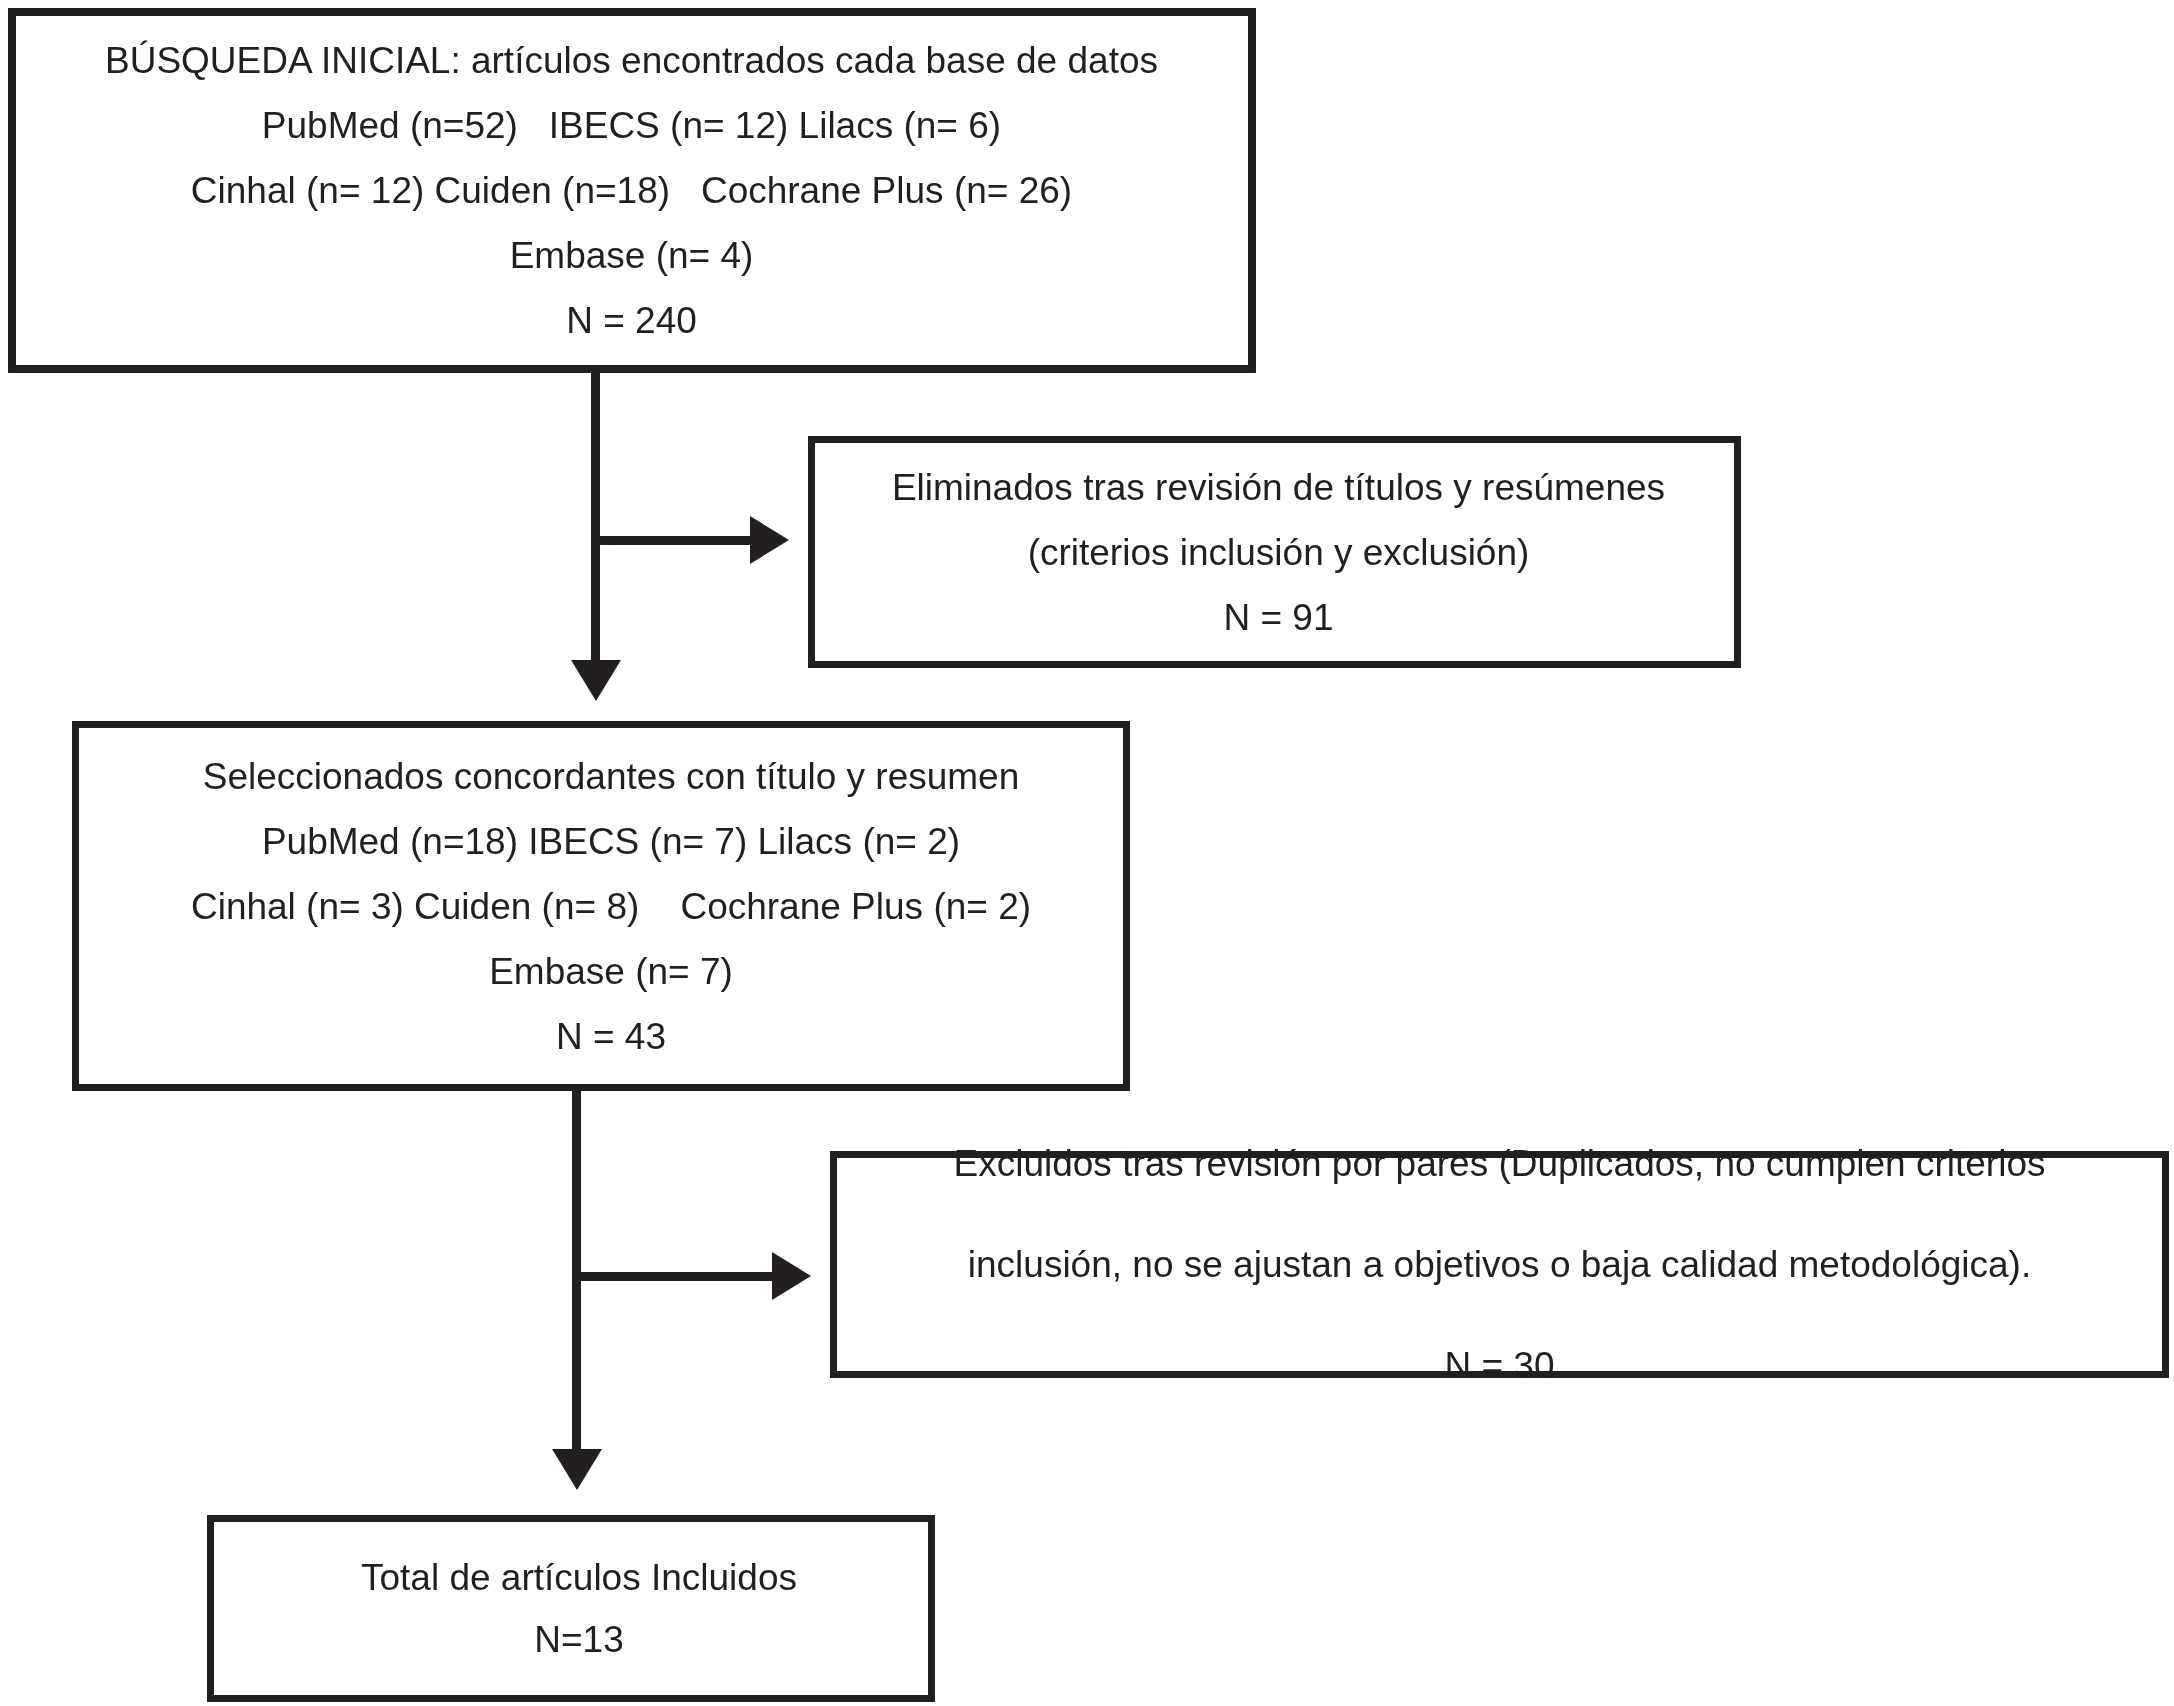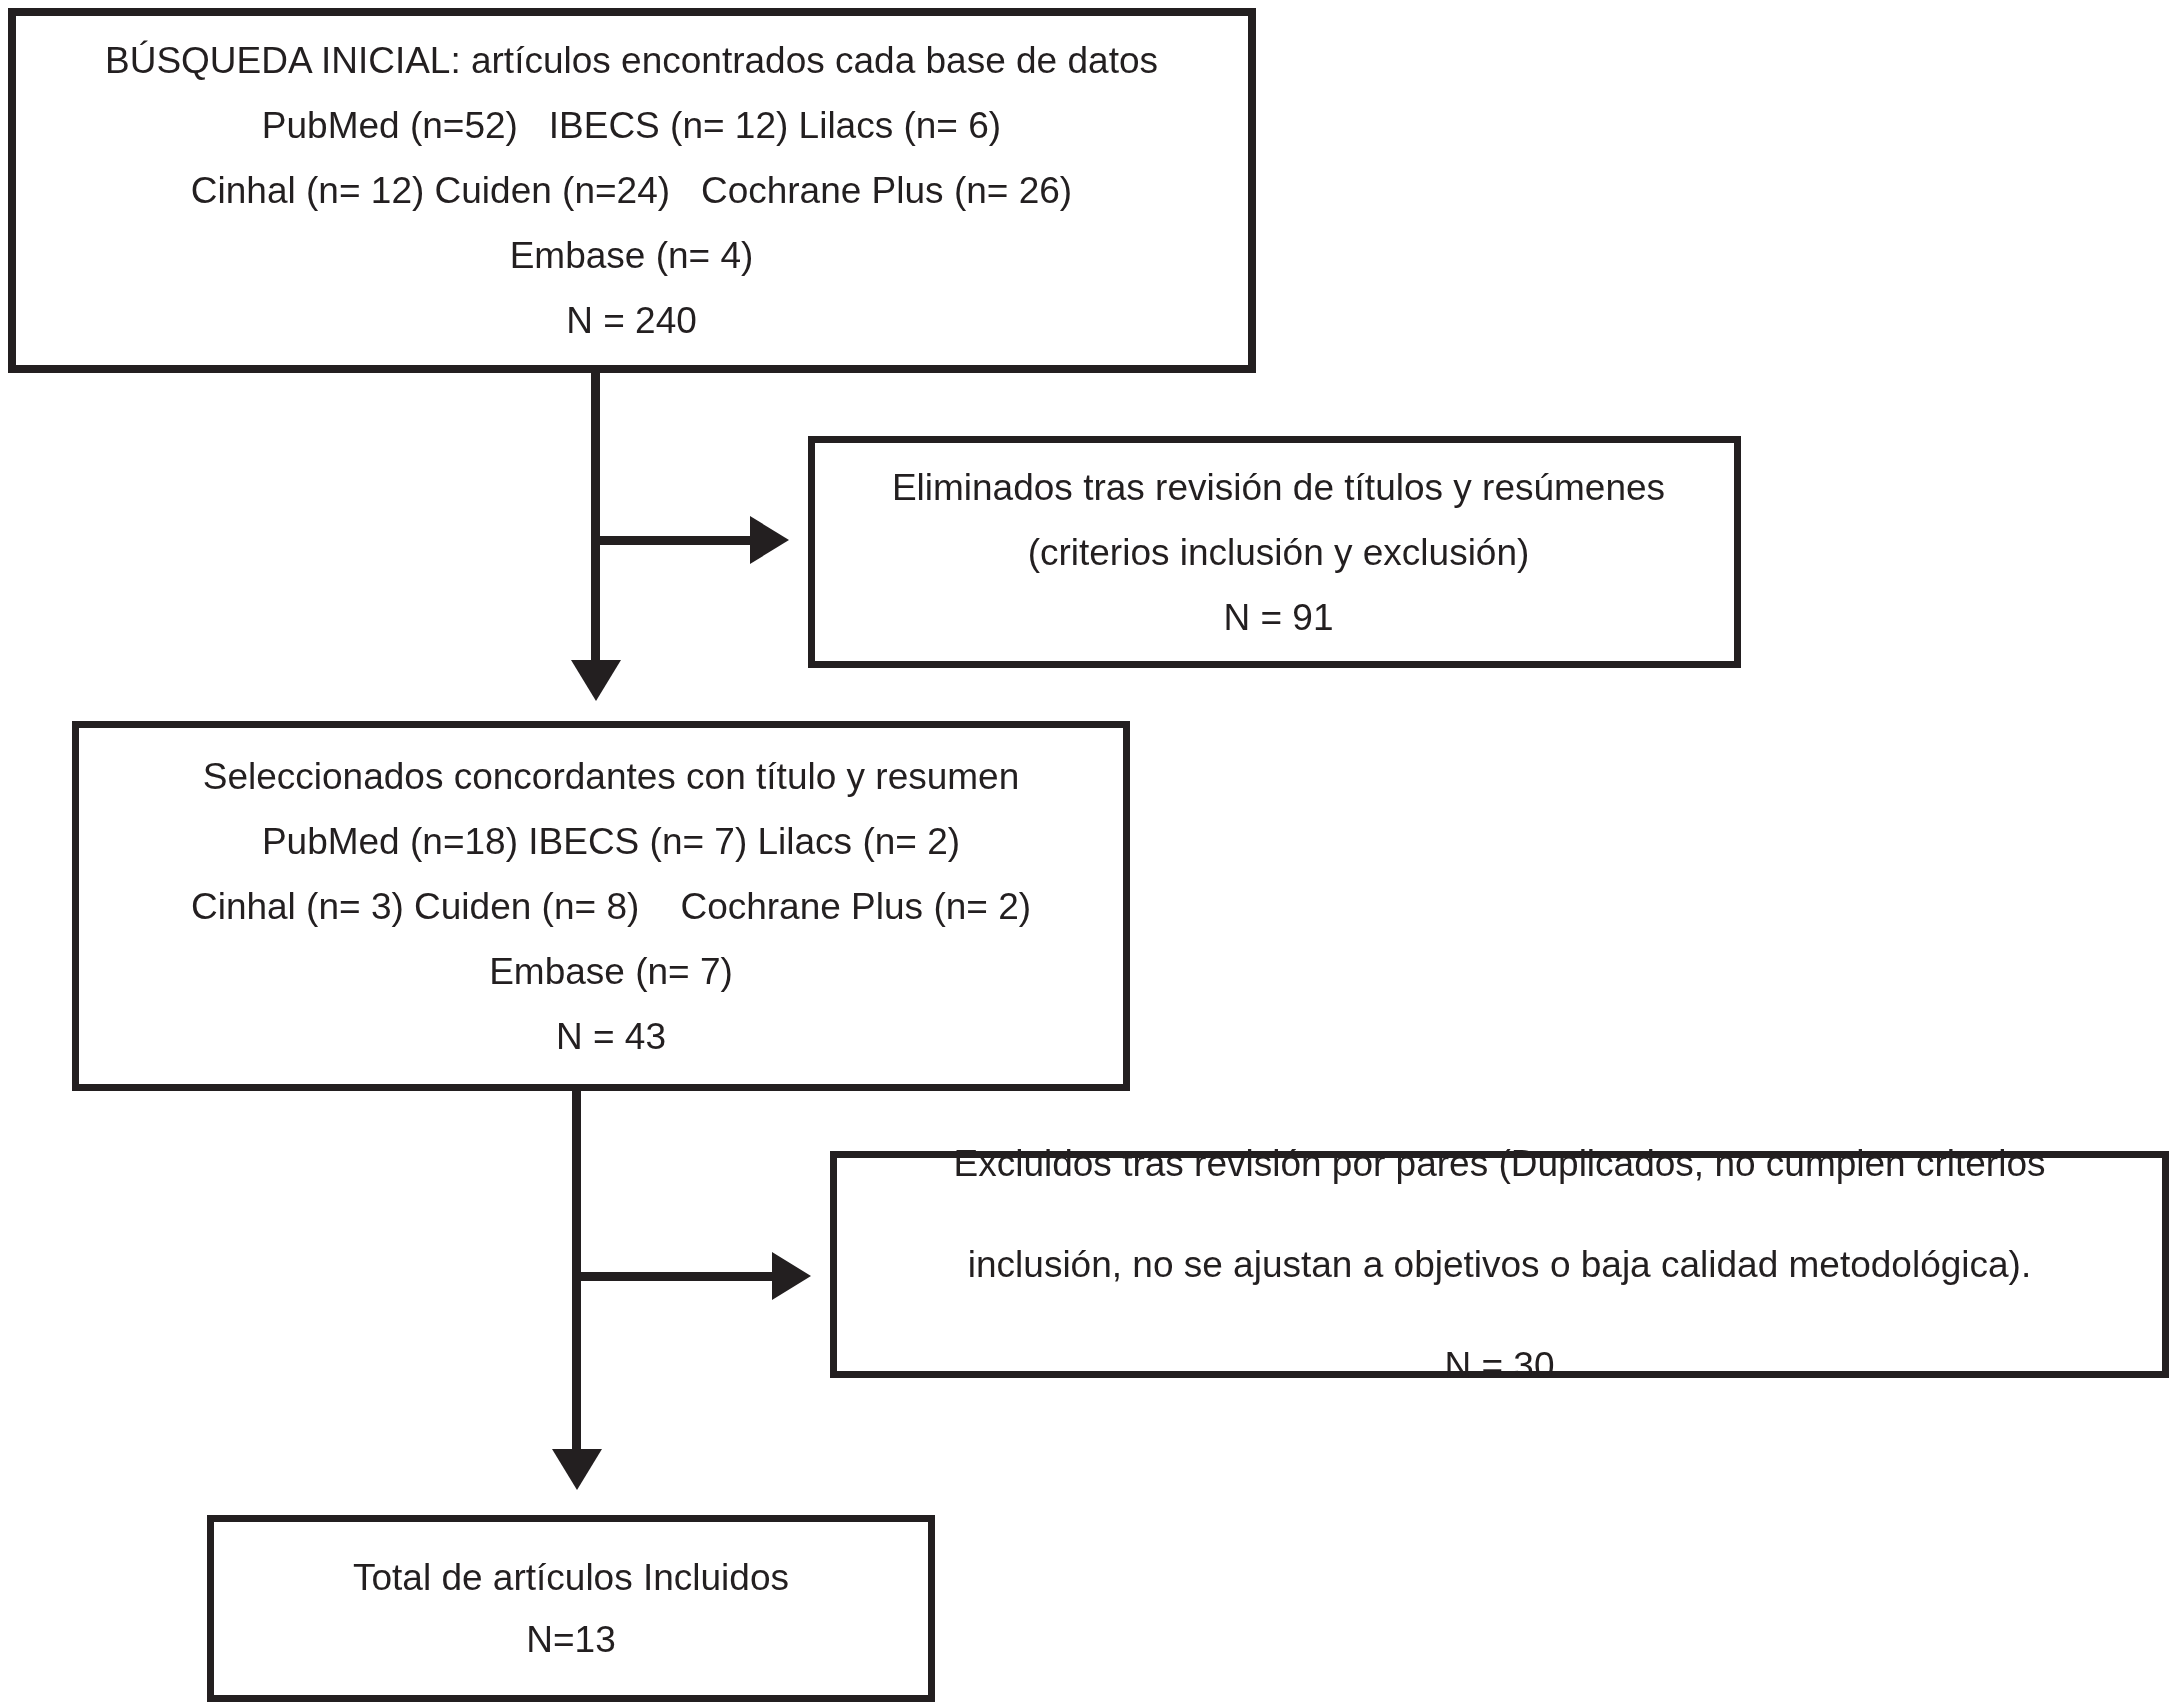--- a/index.html
+++ b/index.html
@@ -31,21 +31,21 @@
     font-size: 37px;
     line-height: 65px;
     white-space: pre-wrap;
     width: 100%;
   }
   #box-initial   { left: 7.5px;   top: 7.5px;    width: 1248px; height: 365px; border-width: 8.4px; }
   #box-eliminated{ left: 808px; top: 436px;  width: 933px; height: 232px; padding-left: 8px; }
   #box-selected  { left: 72px;  top: 721px;  width: 1058px; height: 370px; padding-left: 20px; }
   #box-excluded  { left: 830px; top: 1151px; width: 1339px; height: 227px; gap: 36px; }
   #box-total     { left: 207px; top: 1515px; width: 728px;  height: 187px; }
-  #box-total .line { line-height: 62px; }
+  #box-total .line { line-height: 62px; padding-left: 8px; }
 
   .arrow-line {
     position: absolute;
     background: #231f20;
   }
   #arrow1-vline { left: 591px; top: 373px;  width: 9.3px;  height: 293px; }
   #arrow1-hline { left: 596px; top: 536px;  width: 155px; height: 9.3px; }
   #arrow2-vline { left: 572px; top: 1091px; width: 9.3px;  height: 360px; }
   #arrow2-hline { left: 577px; top: 1272px; width: 195px; height: 9.3px; }
 
@@ -70,21 +70,21 @@
   #arrow2-head-right { left: 772px; top: 1252px; }
 </style>
 </head>
 <body>
 
 <div id="canvas">
 
   <div class="flow-box" id="box-initial">
     <div class="line">BÚSQUEDA INICIAL: artículos encontrados cada base de datos</div>
     <div class="line">PubMed (n=52)   IBECS (n= 12) Lilacs (n= 6)</div>
-    <div class="line">Cinhal (n= 12) Cuiden (n=24)   Cochrane Plus (n= 26)</div>
+    <div class="line">Cinhal (n= 12) Cuiden (n=18)   Cochrane Plus (n= 26)</div>
     <div class="line">Embase (n= 4)</div>
     <div class="line">N = 240</div>
   </div>
 
   <div class="arrow-line" id="arrow1-vline"></div>
   <div class="arrowhead down" id="arrow1-head-down"></div>
   <div class="arrow-line" id="arrow1-hline"></div>
   <div class="arrowhead right" id="arrow1-head-right"></div>
 
   <div class="flow-box" id="box-eliminated">

